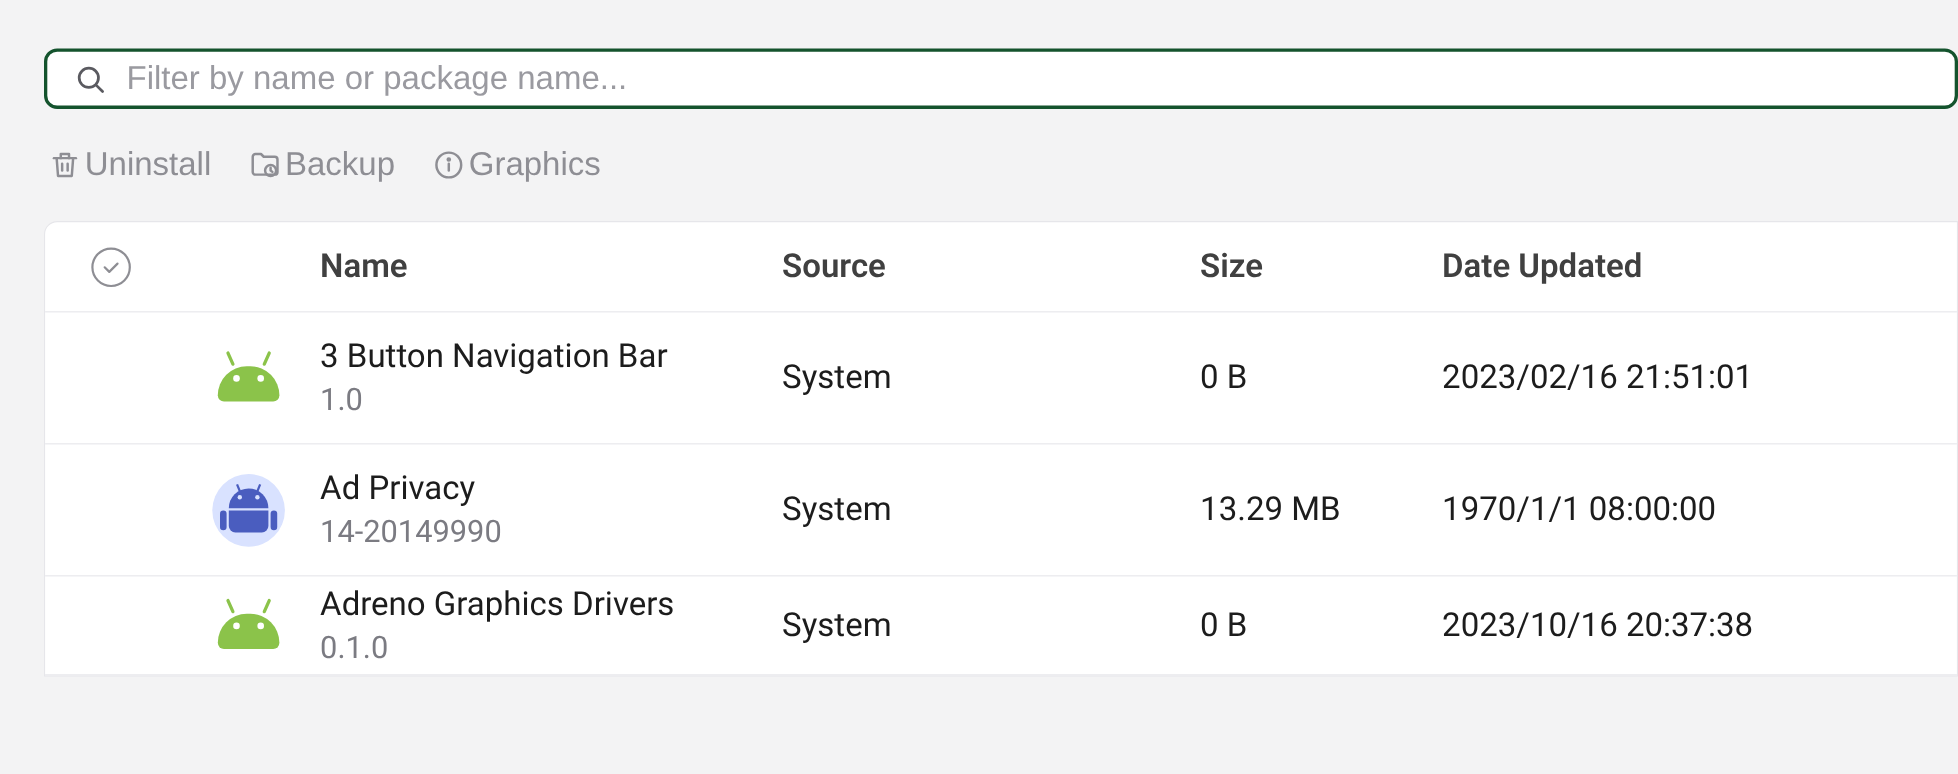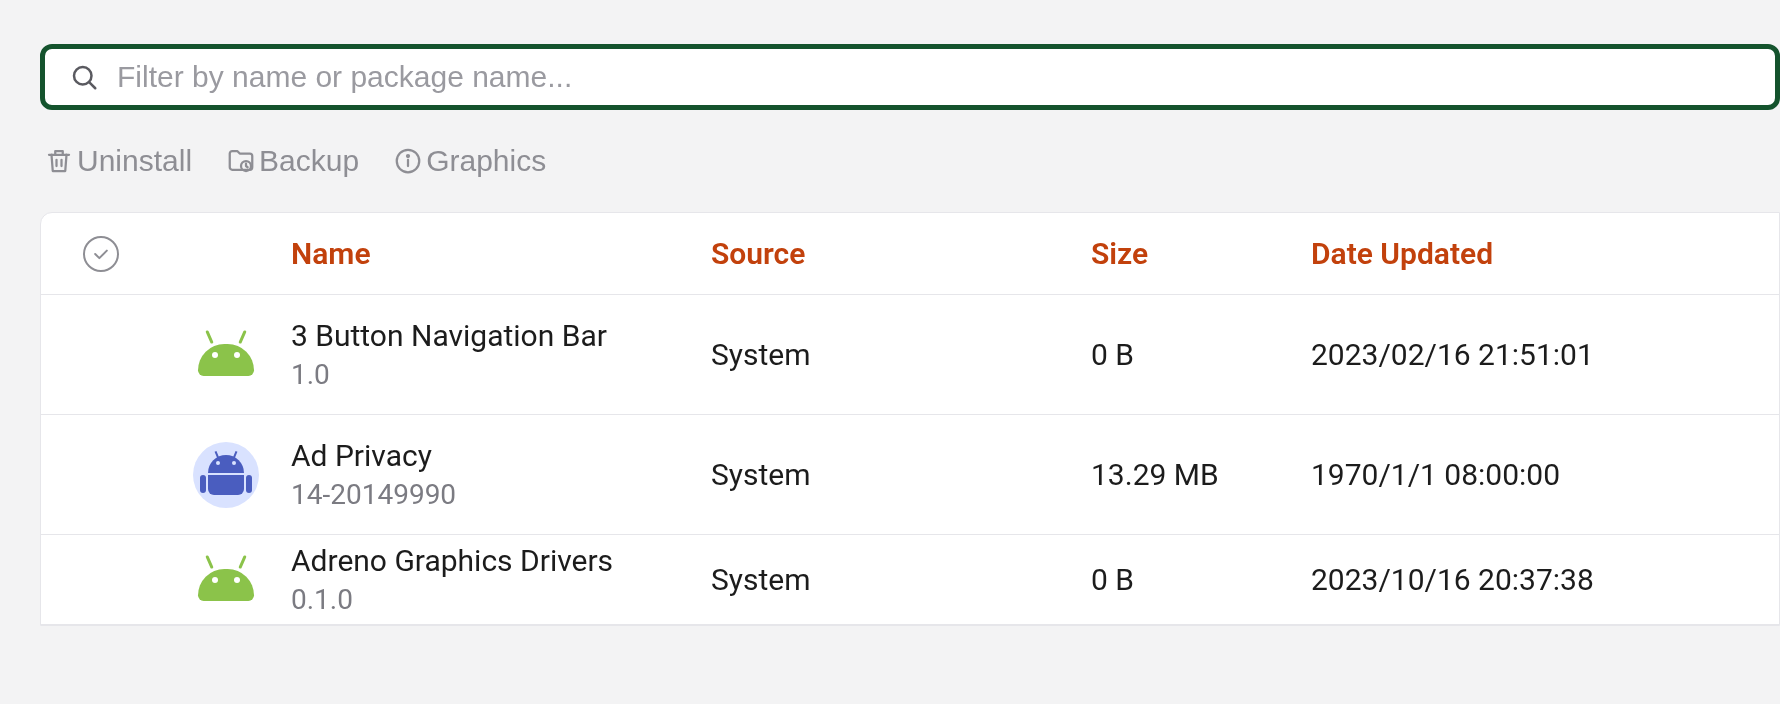--- a/index.html
+++ b/index.html
@@ -11,24 +11,24 @@
     overflow: hidden;
     color: #1c1c1c;
   }
   .container {
     padding: 44px 0 0 40px;
   }
   .search-wrap {
     display: flex;
     align-items: center;
     background: #ffffff;
-    border: 5px solid #14532d;
+    border: 3px solid #14532d;
     border-radius: 12px;
     padding: 0 24px;
-    height: 66px;
+    height: 55px;
     width: 1740px;
   }
   .search-wrap svg { flex: 0 0 auto; }
   .search-input {
     flex: 1;
     border: none;
     outline: none;
     font-size: 30px;
     color: #1c1c1c;
     margin-left: 18px;
@@ -58,21 +58,21 @@
     border-radius: 12px 0 0 0;
     width: 1740px;
   }
   .thead {
     display: flex;
     align-items: center;
     height: 82px;
     border-bottom: 1px solid #e6e6ea;
     font-weight: 600;
     font-size: 30px;
-    color: #c2410c;
+    color: #404040;
   }
   .trow {
     display: flex;
     align-items: center;
     height: 120px;
     border-bottom: 1px solid #e6e6ea;
     font-size: 30px;
     color: #1c1c1c;
   }
   .col-check { width: 120px; display:flex; justify-content:center; align-items:center; }

